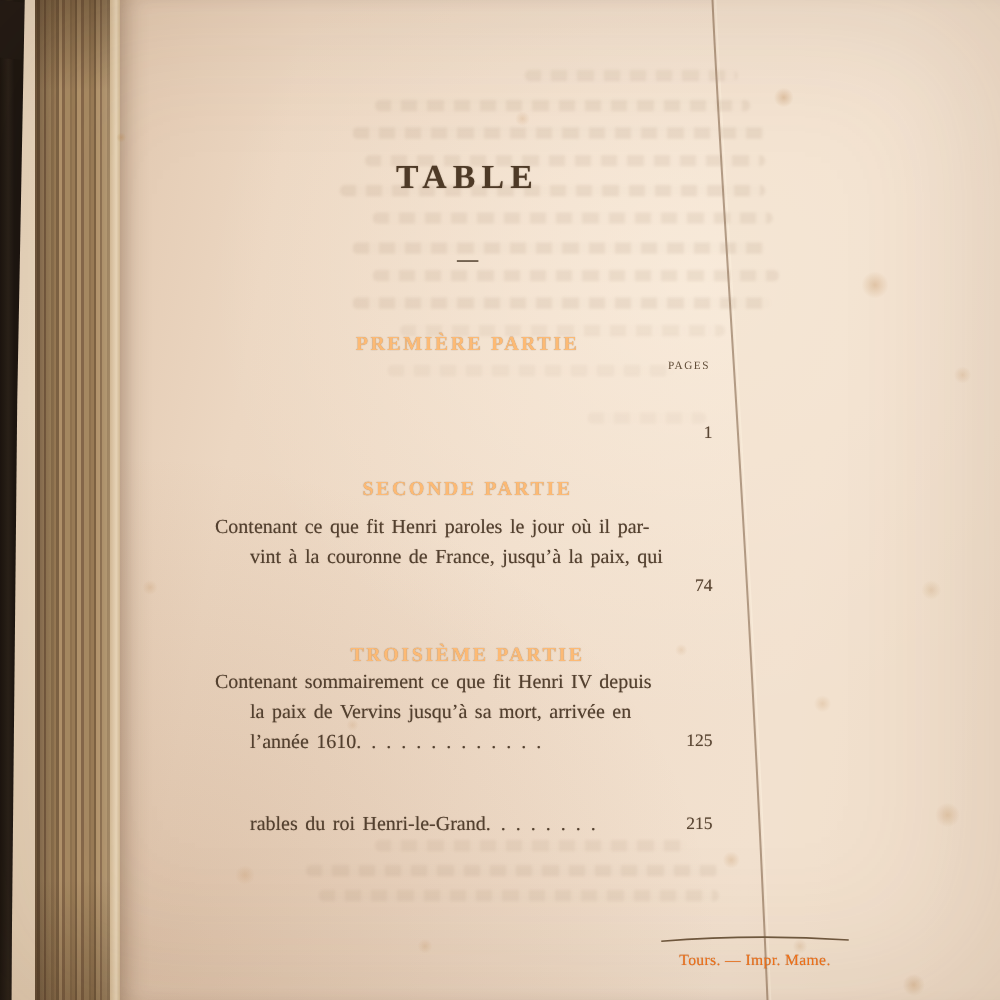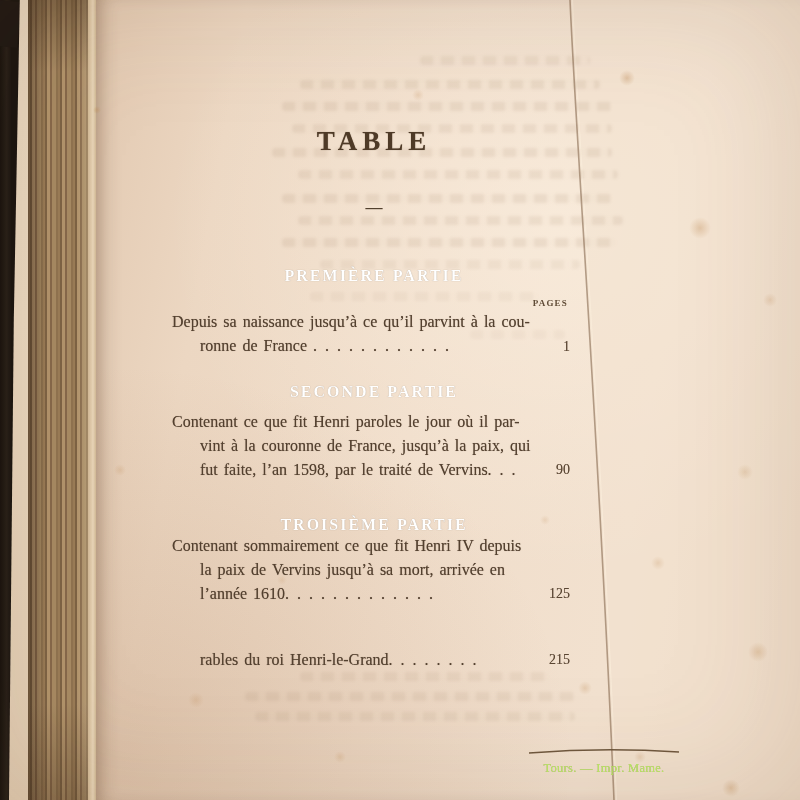--- a/index.html
+++ b/index.html
@@ -34,39 +34,39 @@
     background:repeating-linear-gradient(90deg,rgba(143,112,85,.20) 0 13px,rgba(143,112,85,.02) 13px 21px);}
   .spot{position:absolute;border-radius:50%;}
   
   .toc{position:absolute;left:172px;top:0;width:404px;height:704px;color:#53402f;}
   .t-title{position:absolute;top:126px;left:0;right:0;text-align:center;
     font-size:27px;font-weight:bold;letter-spacing:5px;color:#4e3a27;
     text-shadow:0 0 1px rgba(78,58,39,.55);}
   .t-divider{position:absolute;top:198px;left:0;right:0;text-align:center;
     font-size:17px;font-weight:bold;color:#51402e;}
   .heading{position:absolute;left:0;right:0;text-align:center;font-size:16px;
-    font-weight:bold;letter-spacing:2px;color:#ffffff;
+    font-weight:bold;letter-spacing:2px;color:#fdba74;
     text-shadow:0 0 .8px rgba(76,57,39,.5);}
   .h-1{top:267px}.h-2{top:383px}.h-3{top:516px}
-  .pages-label{position:absolute;top:298px;right:8px;font-size:9px;
-    letter-spacing:1.2px;color:#604c37;font-weight:bold;}
+  .pages-label{position:absolute;top:287px;right:8px;font-size:9px;
+    letter-spacing:1.2px;color:#604c37;}
   .line{position:absolute;left:0;font-size:16px;line-height:20px;
     white-space:nowrap;word-spacing:2px;
     text-shadow:0 0 .7px rgba(83,64,47,.55);}
   .indent{left:28px;}
   .e1l1{top:312px}.e1l2{top:336px}
   .e2l1{top:412px}.e2l2{top:436px}.e2l3{top:460px}
   .e3l1{top:536px}.e3l2{top:560px}.e3l3{top:584px}
   .e4l1{top:626px}.e4l2{top:650px}
   .pnum{position:absolute;right:6px;font-size:14px;color:#5a4633;
     text-shadow:0 0 .6px rgba(90,70,51,.5);}
   .p1{top:339px}.p2{top:462px}.p3{top:586px}.p4{top:652px}
   .smallcaps{font-variant:small-caps;letter-spacing:.6px;}
   .imprint{position:absolute;left:529px;top:761px;width:150px;text-align:center;
-    font-size:12.5px;color:#bef264;letter-spacing:.3px;
+    font-size:12.5px;color:#f97316;letter-spacing:.3px;
     text-shadow:0 0 .6px rgba(85,66,47,.5);}
   .vignette{position:absolute;inset:0;pointer-events:none;
     box-shadow:inset 0 0 130px rgba(110,72,42,.16);}
 </style>
 </head>
 <body>
 
 <div class="photo">
 
   <div class="cover"></div>
@@ -119,29 +119,26 @@
       <div class="spot" style="left: 540px; top: 515px; width: 10px; height: 10px; opacity: 0.25; background: radial-gradient(circle, rgba(193, 144, 93, 0.8), rgba(193, 144, 93, 0) 70%);"></div>
       <div class="spot" style="left: 114px; top: 464px; width: 12px; height: 12px; opacity: 0.3; background: radial-gradient(circle, rgba(193, 144, 93, 0.8), rgba(193, 144, 93, 0) 70%);"></div>
     </div>
 
   <div class="toc">
     <div class="t-title">TABLE</div>
     <div class="t-divider">—</div>
 
     <div class="heading h-1">PREMIÈRE PARTIE</div>
     <div class="pages-label">PAGES</div>
-    <div class="line e1l1">Depuis sa naissance jusqu’à ce qu’il parvint à la cou-</div>
-    <div class="line indent e1l2">ronne de France . . . . . . . . . . . .</div>
     <div class="pnum p1">1</div>
 
     <div class="heading h-2">SECONDE PARTIE</div>
     <div class="line e2l1">Contenant ce que fit Henri paroles le jour où il par-</div>
     <div class="line indent e2l2">vint à la couronne de France, jusqu’à la paix, qui</div>
-    <div class="line indent e2l3">fut faite, l’an 1598, par le traité de Vervins. . .</div>
-    <div class="pnum p2">90</div>
+    <div class="pnum p2">74</div>
 
     <div class="heading h-3">TROISIÈME PARTIE</div>
     <div class="line indent e3l2">la paix de Vervins jusqu’à sa mort, arrivée en</div>
     <div class="line e3l1">Contenant sommairement ce que fit Henri IV depuis</div>
     <div class="line indent e3l3">l’année 1610. . . . . . . . . . . . .</div>
     <div class="pnum p3">125</div>
 
     <div class="line indent e4l2">rables du roi Henri-le-Grand. . . . . . . .</div>
     <div class="pnum p4">215</div>
   </div>

